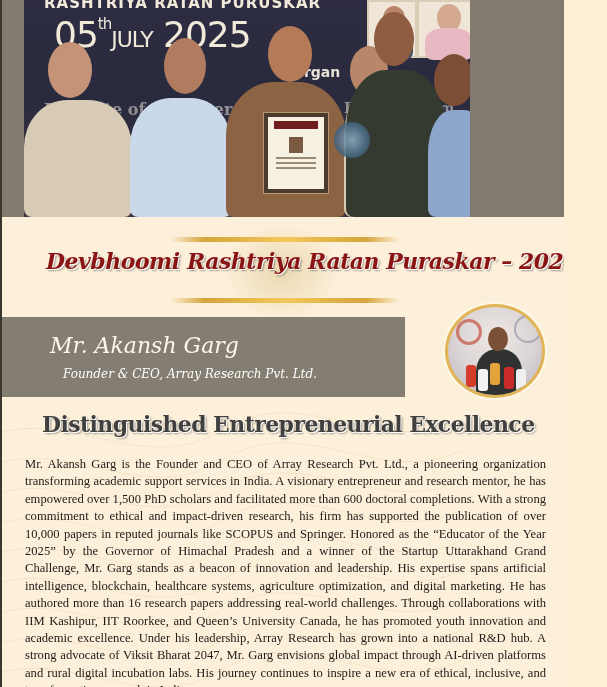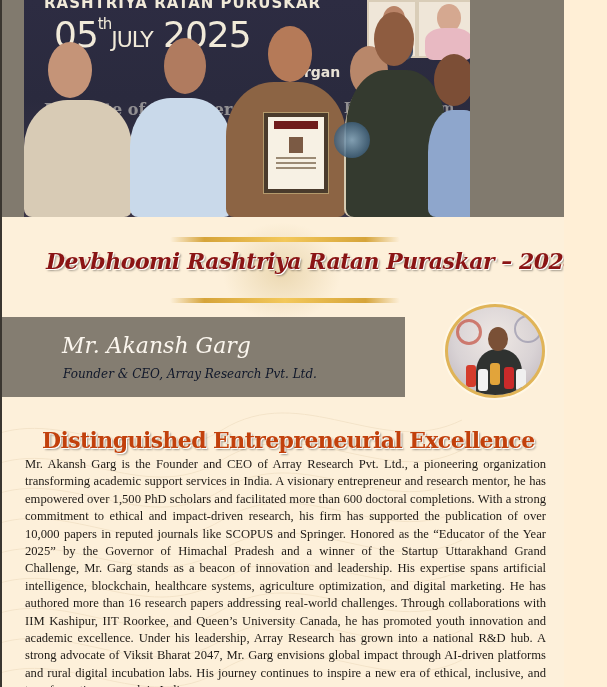--- a/index.html
+++ b/index.html
@@ -88,45 +88,44 @@
       font-size: 22px; color: #8a1414; white-space: nowrap; letter-spacing: -0.5px;
       text-shadow: 1px 1px 0 #fff, 2px 2px 2px rgba(0,0,0,0.35);
     }
 
     
     .name-band {
       position: absolute; left: 0; top: 317px; width: 403px; height: 80px;
       background: #847d71;
     }
     .name {
-      position: absolute; left: 60px; top: 16px; color: #fbf6ee;
+      position: absolute; left: 48px; top: 16px; color: #fbf6ee;
       font-family: "DejaVu Serif", serif; font-style: italic; font-size: 22px;
     }
     .role {
-      position: absolute; left: 61px; top: 50px; color: #0f172a;
+      position: absolute; left: 61px; top: 50px; color: #ffffff;
       font-family: "DejaVu Serif", serif; font-style: italic; font-size: 12px;
     }
     .avatar {
       position: absolute; left: 443px; top: 304px; width: 100px; height: 94px;
       border-radius: 50%; border: 3px solid #e0b457;
       background: radial-gradient(circle at 50% 35%, #efe8e4 0%, #d9d3d5 55%, #b9b0b8 100%);
       overflow: hidden; box-shadow: 0 0 0 2px #fff7e6;
     }
     .avatar .a-head { position:absolute; left: 40px; top: 20px; width: 20px; height: 24px; border-radius: 50%; background:#7a5036; }
     .avatar .a-body { position:absolute; left: 28px; top: 42px; width: 46px; height: 50px; border-radius: 45% 45% 0 0; background:#2f3230; }
     .avatar .mic { position:absolute; width: 10px; height: 22px; border-radius: 3px; }
     .avatar .logo-l { position:absolute; left: 8px; top: 12px; width: 26px; height: 26px; border-radius: 50%; border: 3px solid #c45040; opacity: 0.7; }
     .avatar .logo-r { position:absolute; left: 66px; top: 8px; width: 28px; height: 28px; border-radius: 50%; border: 2px solid #8c8ba4; opacity: 0.6; }
 
     .section-heading {
       position: absolute; left: 40px; top: 411px; width: 520px;
       font-family: "DejaVu Serif", serif; font-weight: bold; font-size: 22px;
-      color: #c2410c; white-space: nowrap; letter-spacing: -0.6px;
+      color: #404040; white-space: nowrap; letter-spacing: -0.6px;
       text-shadow: 1px 1px 0 #fff, 2px 2px 2px rgba(0,0,0,0.35);
-      margin-top: 16px;
     }
     .bio {
       position: absolute; left: 23px; top: 456px; width: 521px;
       font-family: "Liberation Serif", serif; font-size: 12.6px; line-height: 17.4px;
       color: #1e1a16; text-align: justify;
     }
   </style>
 </head>
 <body>
 

